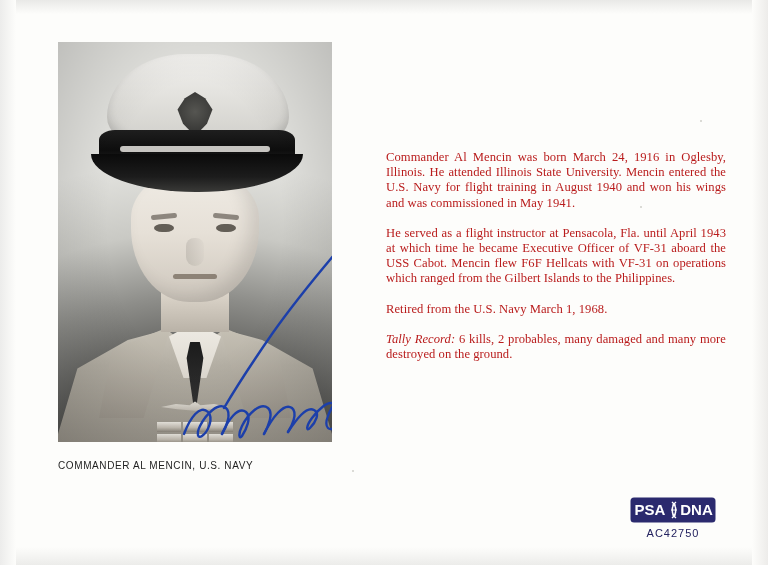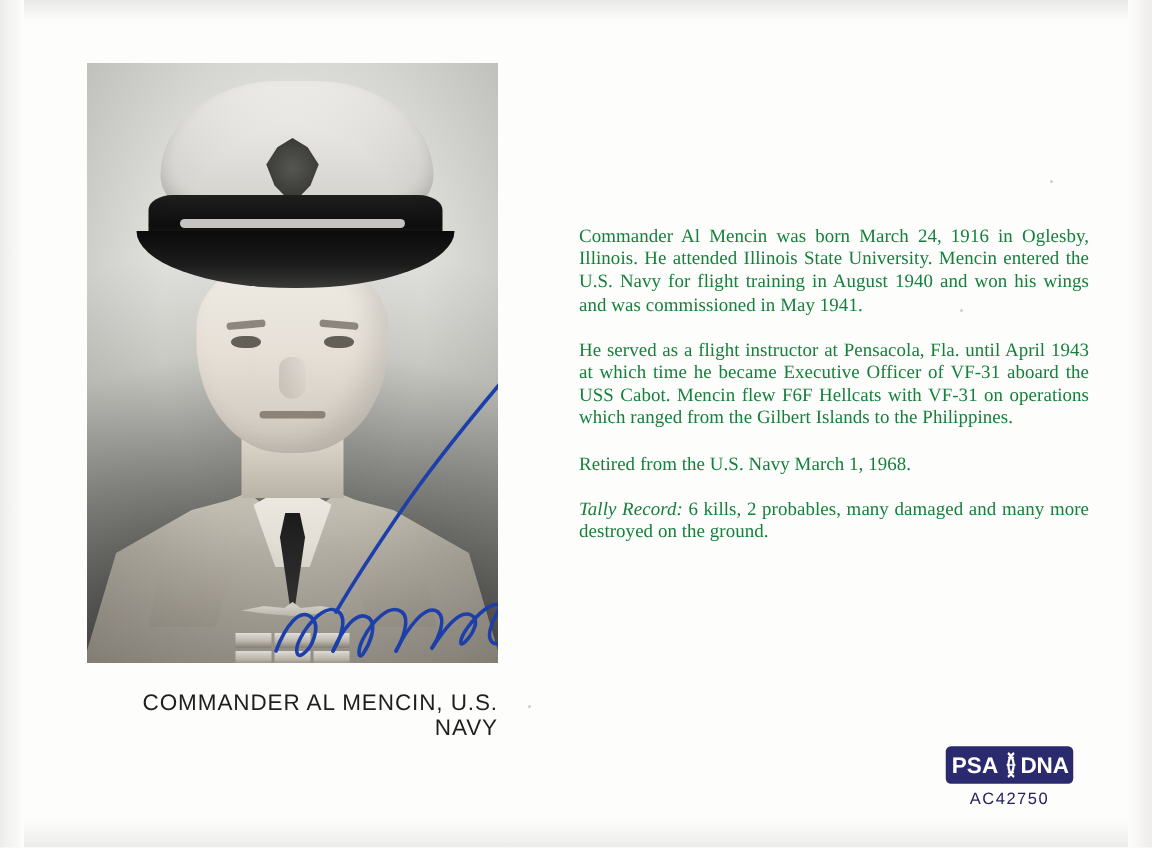--- a/index.html
+++ b/index.html
@@ -262,34 +262,34 @@
   .signature {
     position: absolute;
     left: 118px;
     top: 180px;
     width: 190px;
     height: 230px;
     pointer-events: none;
   }
   .caption {
     margin-top: 18px;
-    text-align: right;
+    text-align: left;
     font-family: "Liberation Sans", sans-serif;
-    font-size: 15px;
+    font-size: 10px;
     letter-spacing: 0.6px;
     color: #1f1f1f;
   }
 
   
   .text-block {
     position: absolute;
     left: 386px;
     top: 150px;
     width: 340px;
-    color: #15803d;
+    color: #b91c1c;
   }
   .text-block p {
     margin: 0 0 15px 0;
     font-family: "Liberation Serif", serif;
     font-size: 12.6px;
     line-height: 15.2px;
     text-align: justify;
     letter-spacing: 0.05px;
   }
   .text-block p:last-child { margin-bottom: 16px; }

